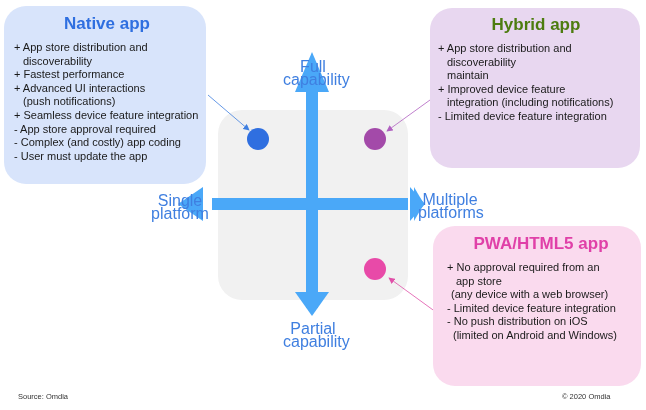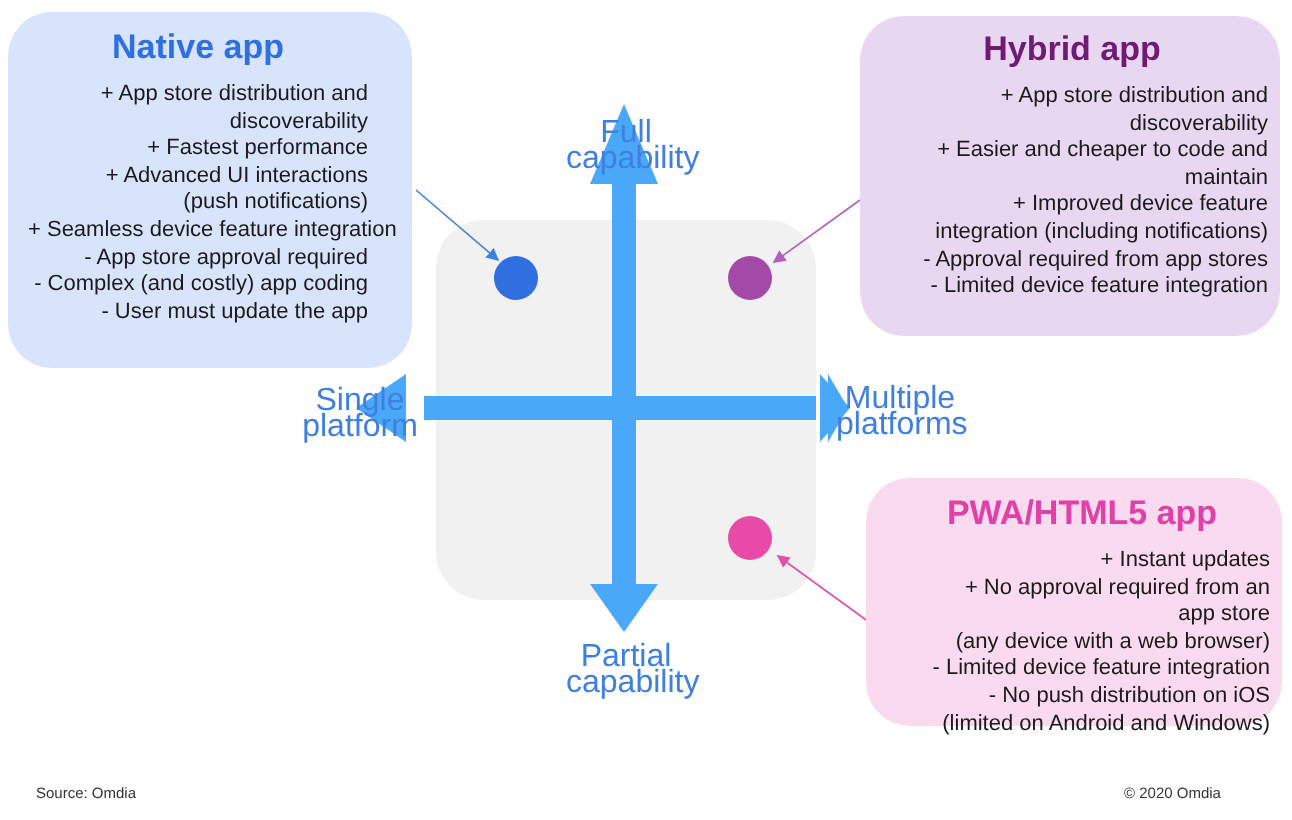--- a/index.html
+++ b/index.html
@@ -1,26 +1,26 @@
 <!DOCTYPE html>
 <html><head>
 <meta charset="utf-8">
 <style>
   html, body { margin:0; padding:0; }
   body { width:646px; height:410px; background:#ffffff; position:relative; overflow:hidden;
          font-family: "Liberation Sans", "DejaVu Sans", sans-serif; color:#1a1a1a; }
   .box { position:absolute; border-radius:22px; box-sizing:border-box; }
   .box .title { text-align:center; font-weight:bold; font-size:17px; margin:0; line-height:20px; }
-  .box ul { list-style:none; margin:0; padding:0;text-align:right; }
+  .box ul { list-style:none; margin:0; padding:0; }
   .box li { font-size:11px; line-height:13.6px; padding-left:9px; text-indent:-9px; white-space:nowrap; }
-  .native { left:4px; top:6px; width:202px; height:178px; background:#d8e4fb; padding:8px 22px 0 10px; }
+  .native { left:4px; top:6px; width:202px; height:178px; background:#d8e4fb; padding:8px 6px 0 10px; }
   .native .title { color:#2f6fe0; margin-bottom:7px; }
   .hybrid { left:430px; top:8px; width:210px; height:160px; background:#e8d7f0; padding:7px 6px 0 8px; }
-  .hybrid .title { color:#701a75; margin-bottom:7px; }
-  .pwa { left:433px; top:239px; width:208px; height:124px; background:#fadaee; padding:8px 6px 0 14px; }
+  .hybrid .title { color:#4d7c0f; margin-bottom:7px; }
+  .pwa { left:433px; top:226px; width:208px; height:160px; background:#fadaee; padding:8px 6px 0 14px; }
   .pwa .title { color:#e040a8; margin-bottom:7px; }
   .canvas { position:absolute; left:0; top:0; width:646px; height:410px; }
   .axislabel { position:absolute; font-size:16px; line-height:13px; color:#3f7fe0; text-align:center; }
   .footer { position:absolute; font-size:7.5px; color:#333; top:392px; }
 </style>
 </head>
 <body>
 
 <svg class="canvas" viewBox="0 0 646 410">
   <defs>
@@ -88,33 +88,30 @@
     <li>- Complex (and costly) app coding</li>
     <li>- User must update the app</li>
   </ul>
 </div>
 
 <div class="box hybrid">
   <div class="title">Hybrid app</div>
   <ul>
     <li>+ App store distribution and</li>
     <li style="padding-left:9px;text-indent:0;">discoverability</li>
-    <li>+ Easier and cheaper to code and</li>
     <li style="padding-left:9px;text-indent:0;">maintain</li>
     <li>+ Improved device feature</li>
     <li style="padding-left:9px;text-indent:0;">integration (including notifications)</li>
-    <li>- Approval required from app stores</li>
     <li>- Limited device feature integration</li>
   </ul>
 </div>
 
 <div class="box pwa">
   <div class="title">PWA/HTML5 app</div>
   <ul>
-    <li>+ Instant updates</li>
     <li>+ No approval required from an</li>
     <li style="padding-left:9px;text-indent:0;">app store</li>
     <li style="padding-left:4px;text-indent:0;">(any device with a web browser)</li>
     <li>- Limited device feature integration</li>
     <li>- No push distribution on iOS</li>
     <li style="padding-left:6px;text-indent:0;">(limited on Android and Windows)</li>
   </ul>
 </div>
 
 <div class="footer" style="left:18px;">Source: Omdia</div>

